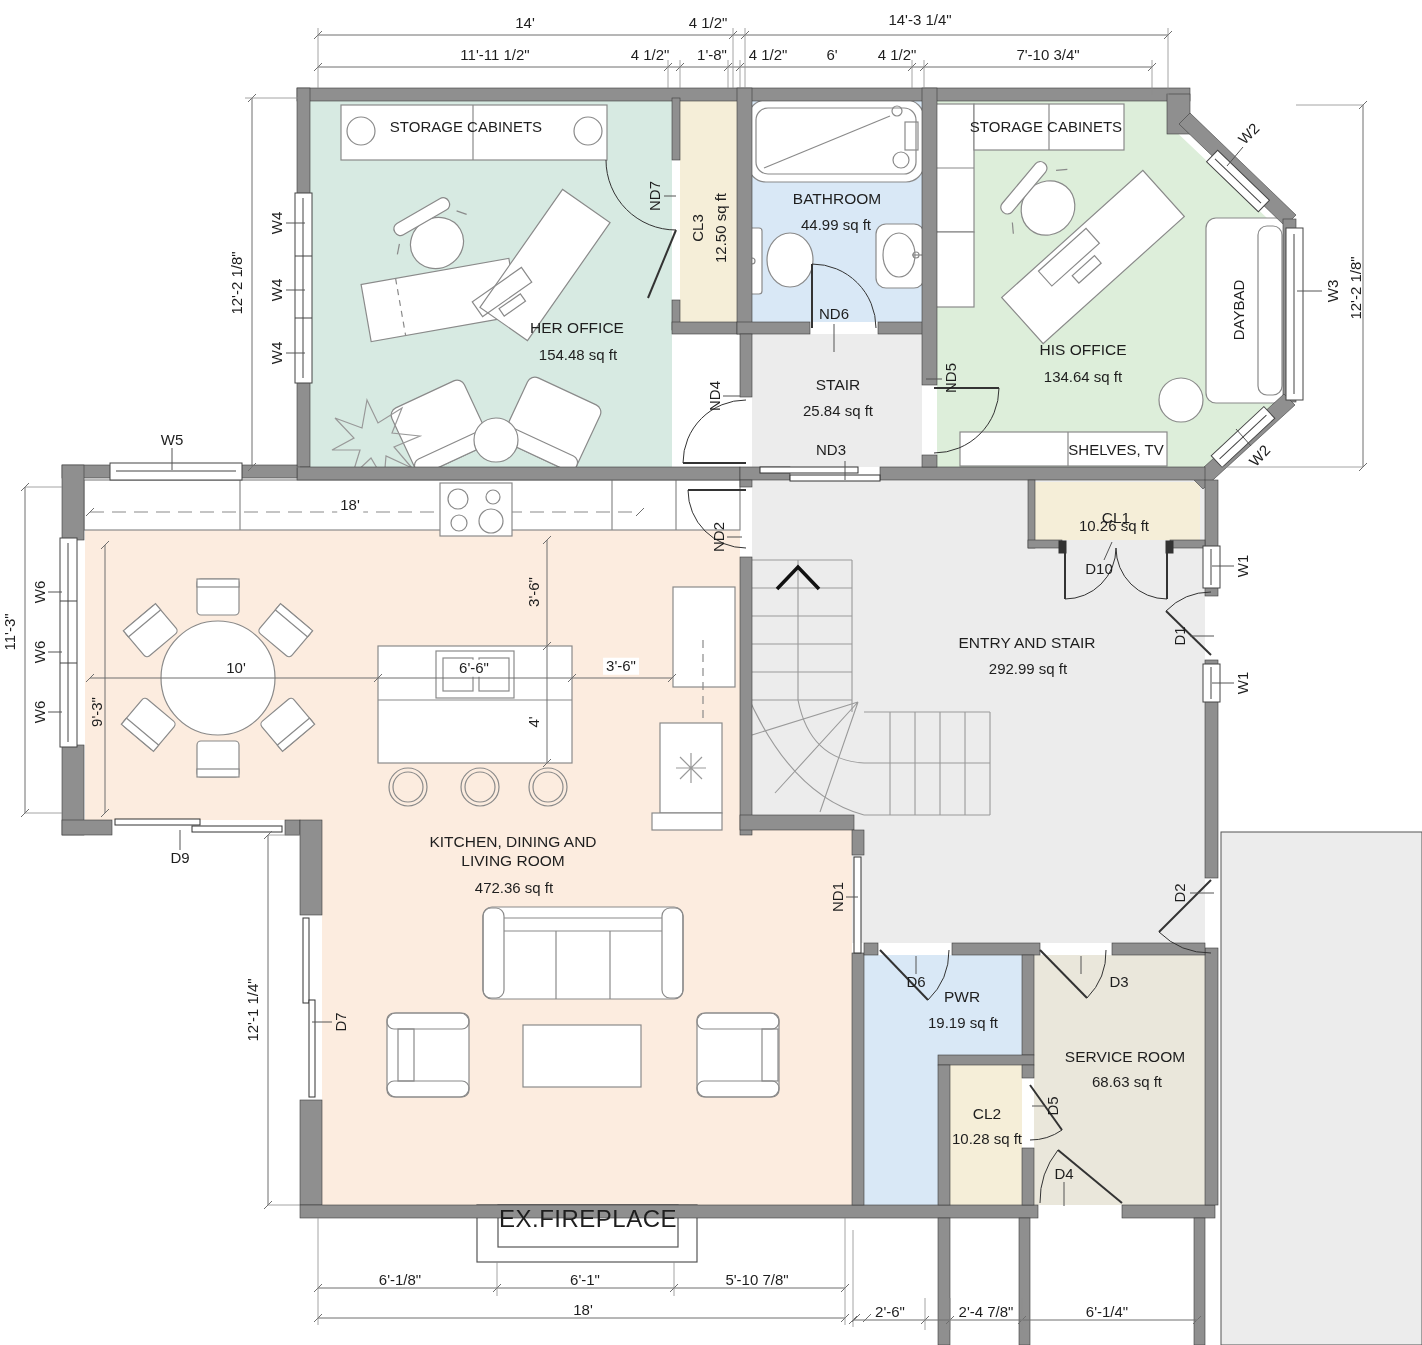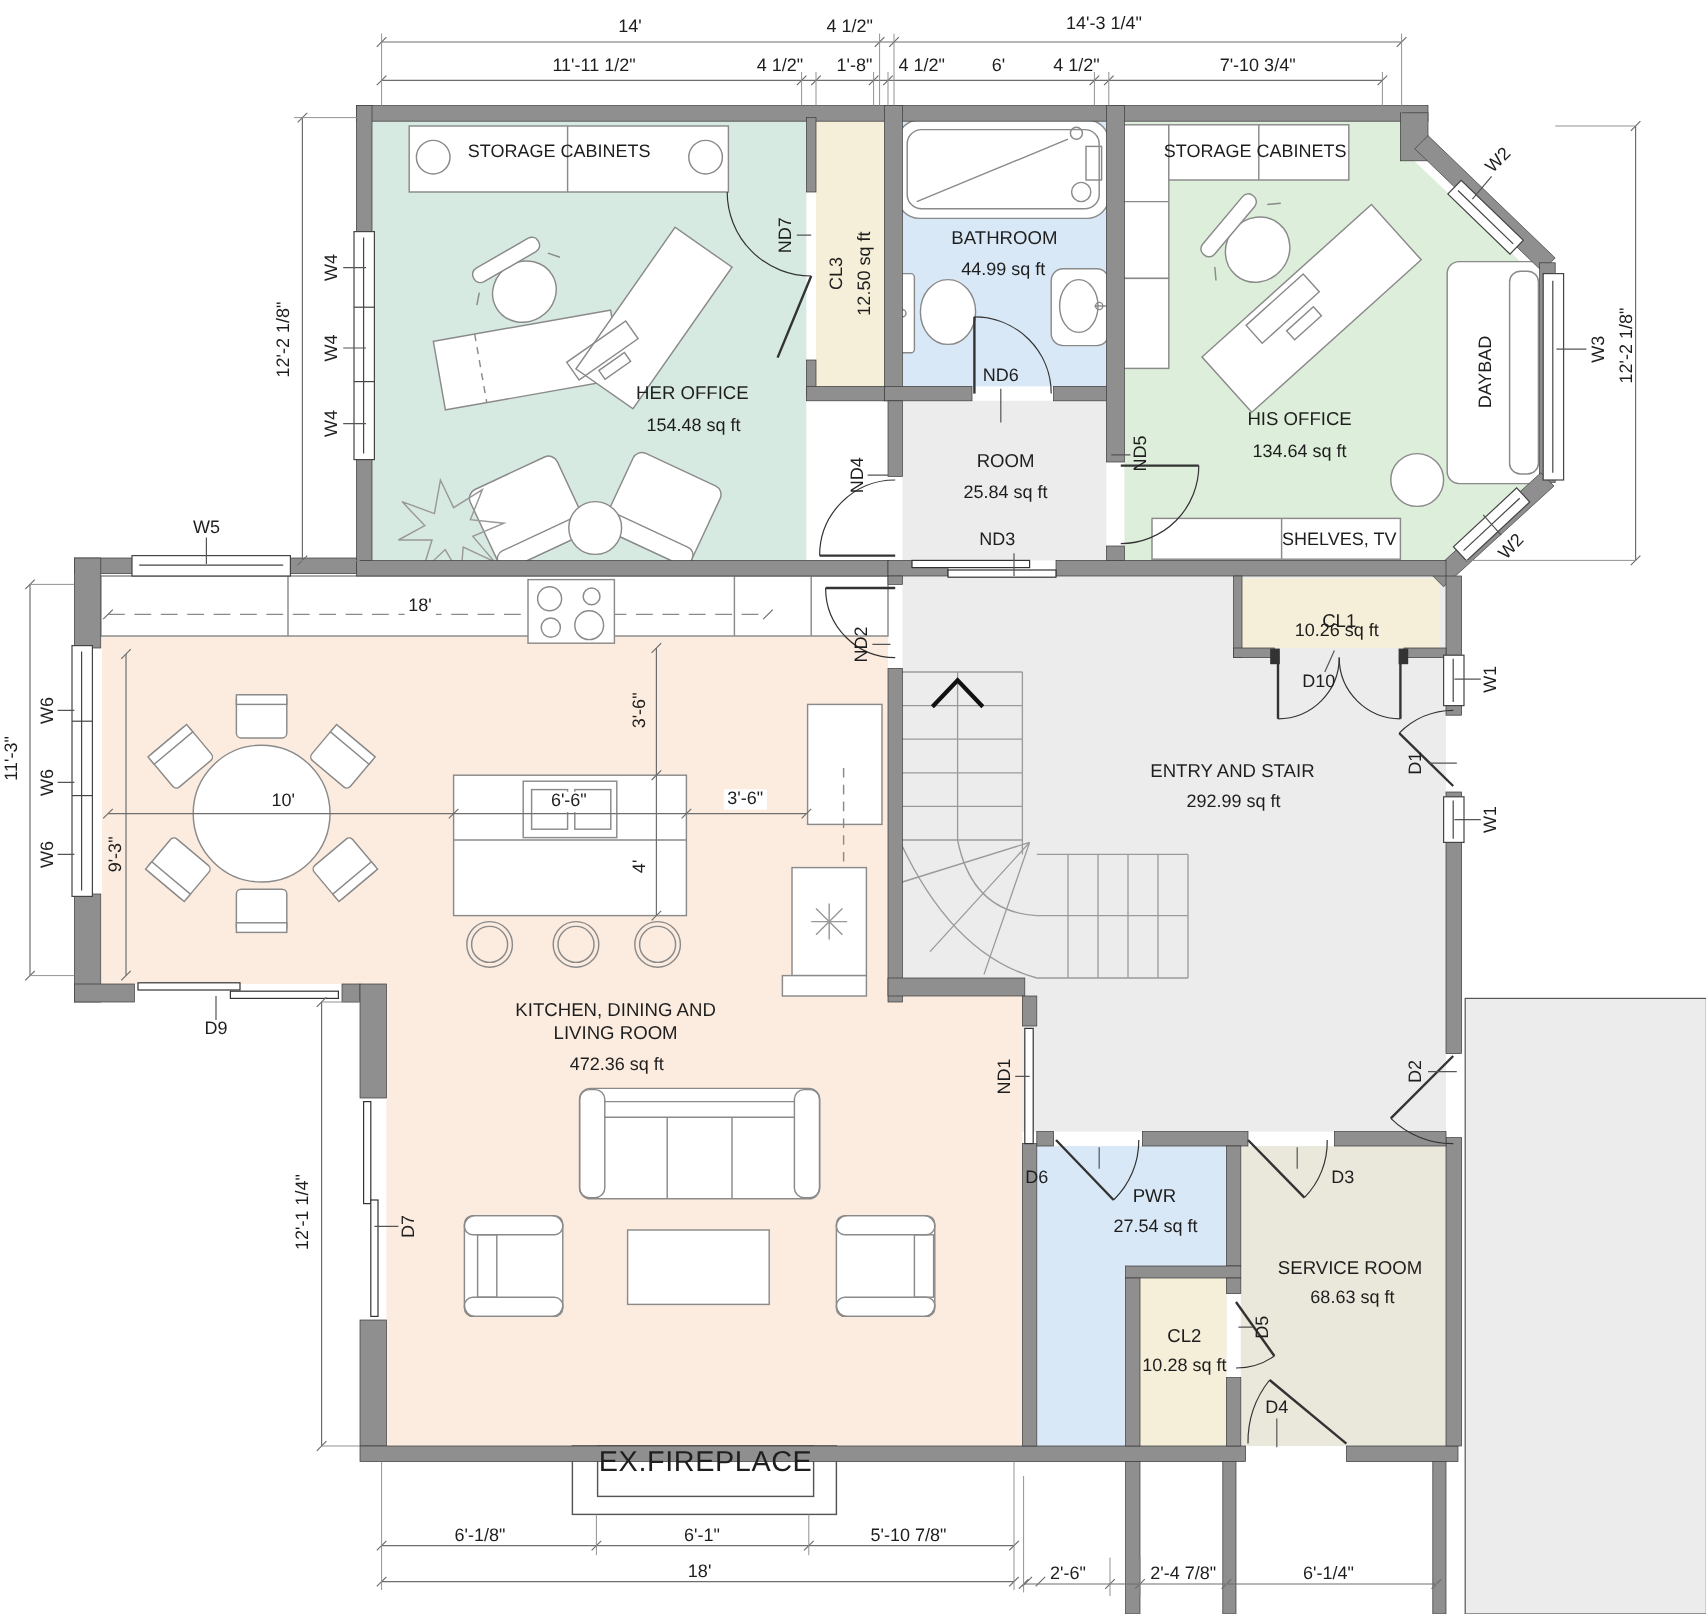--- a/index.html
+++ b/index.html
@@ -496,47 +496,47 @@
   <div class="lbl v" style="left:534px;top:722px">4'</div>
 
   <div class="lbl roomname" style="left:577px;top:328px">HER OFFICE</div>
   <div class="lbl" style="left:578px;top:355px">154.48 sq ft</div>
   <div class="lbl v" style="left:698px;top:228px">CL3</div>
   <div class="lbl v" style="left:721px;top:228px">12.50 sq ft</div>
   <div class="lbl roomname" style="left:837px;top:199px">BATHROOM</div>
   <div class="lbl" style="left:836px;top:225px">44.99 sq ft</div>
   <div class="lbl roomname" style="left:1083px;top:350px">HIS OFFICE</div>
   <div class="lbl" style="left:1083px;top:377px">134.64 sq ft</div>
-  <div class="lbl roomname" style="left:838px;top:385px">ROOM</div>
+  <div class="lbl roomname" style="left:838px;top:385px">STAIR</div>
   <div class="lbl" style="left:838px;top:411px">25.84 sq ft</div>
   <div class="lbl roomname" style="left:1116px;top:518px">CL1</div>
   <div class="lbl" style="left:1114px;top:526px">10.26 sq ft</div>
   <div class="lbl roomname" style="left:1027px;top:643px">ENTRY AND STAIR</div>
   <div class="lbl" style="left:1028px;top:669px">292.99 sq ft</div>
   <div class="lbl roomname" style="left:513px;top:842px">KITCHEN, DINING AND</div>
   <div class="lbl roomname" style="left:513px;top:861px">LIVING ROOM</div>
   <div class="lbl" style="left:514px;top:888px">472.36 sq ft</div>
   <div class="lbl roomname" style="left:962px;top:997px">PWR</div>
-  <div class="lbl" style="left:963px;top:1023px">27.54 sq ft</div>
+  <div class="lbl" style="left:963px;top:1023px">19.19 sq ft</div>
   <div class="lbl roomname" style="left:1125px;top:1057px">SERVICE ROOM</div>
   <div class="lbl" style="left:1127px;top:1082px">68.63 sq ft</div>
   <div class="lbl roomname" style="left:987px;top:1114px">CL2</div>
   <div class="lbl" style="left:987px;top:1139px">10.28 sq ft</div>
 
   <div class="lbl" style="left:466px;top:127px">STORAGE CABINETS</div>
   <div class="lbl" style="left:1046px;top:127px">STORAGE CABINETS</div>
   <div class="lbl" style="left:1116px;top:450px">SHELVES, TV</div>
   <div class="lbl v" style="left:1239px;top:310px">DAYBAD</div>
   <div class="lbl big" style="left:588px;top:1219px">EX.FIREPLACE</div>
 
   <div class="lbl v" style="left:655px;top:196px">ND7</div>
   <div class="lbl v" style="left:715px;top:396px">ND4</div>
   <div class="lbl" style="left:834px;top:314px">ND6</div>
   <div class="lbl v" style="left:951px;top:378px">ND5</div>
   <div class="lbl" style="left:831px;top:450px">ND3</div>
   <div class="lbl v" style="left:719px;top:537px">ND2</div>
   <div class="lbl v" style="left:838px;top:897px">ND1</div>
   <div class="lbl" style="left:1099px;top:569px">D10</div>
-  <div class="lbl" style="left:864px;top:982px">D6</div>
+  <div class="lbl" style="left:916px;top:982px">D6</div>
   <div class="lbl" style="left:1119px;top:982px">D3</div>
   <div class="lbl v" style="left:1053px;top:1106px">D5</div>
   <div class="lbl" style="left:1064px;top:1174px">D4</div>
 </div>
 
 </body></html>

